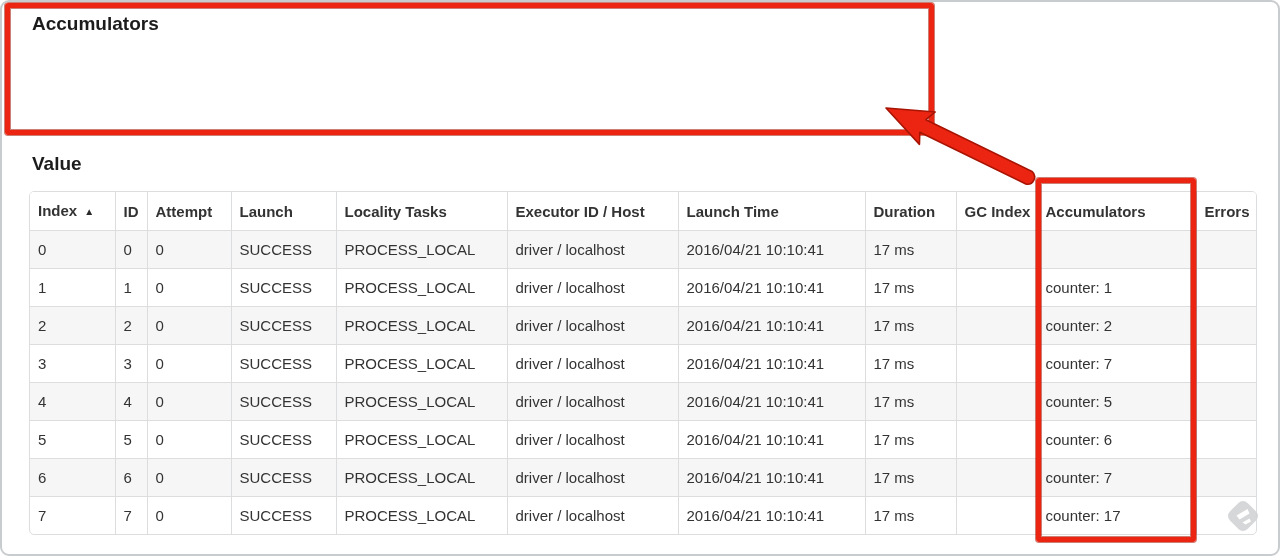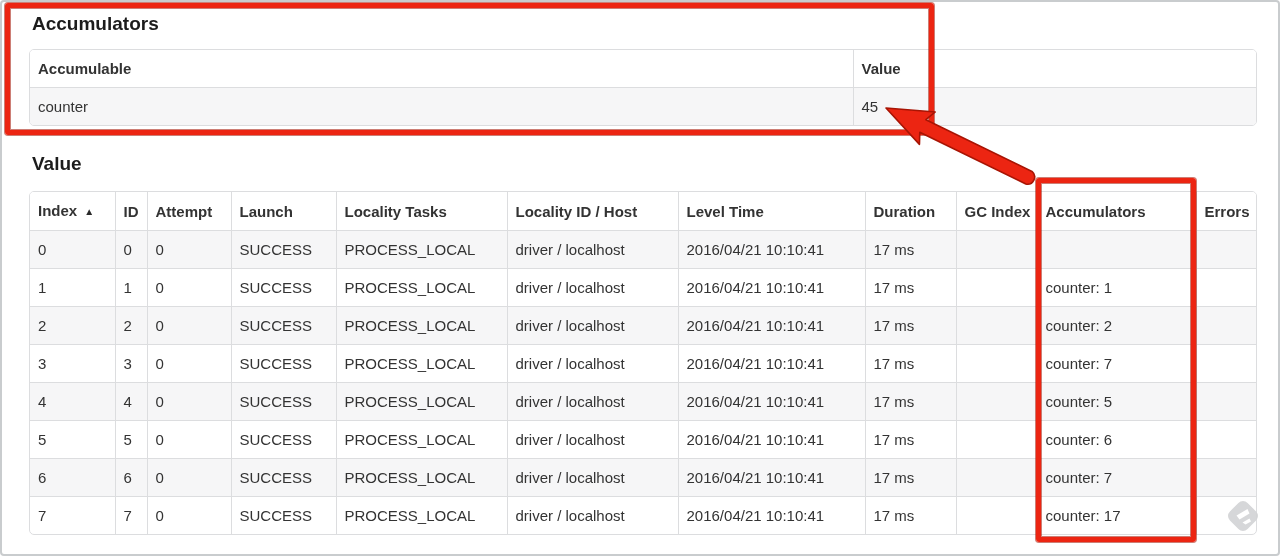--- a/index.html
+++ b/index.html
@@ -1,18 +1,18 @@
 <!DOCTYPE html>
 <html><head>
 <meta charset="utf-8">
 <style>
   html,body { margin:0; padding:0; background:#ffffff; }
   .screen {
     position:relative; width:1280px; height:556px; box-sizing:border-box;
-    background:#fff; border:2px solid #c9ccce; border-radius:4px; overflow:hidden;
+    background:#fff; border:2px solid #c9ccce; border-radius:9px; overflow:hidden;
     font-family:"Liberation Sans", sans-serif; color:#333;
   }
   .section-title {
     position:absolute; margin:0; font-size:19px; line-height:22px;
     font-weight:bold; color:#1c1c1c;
   }
   .acc-title   { left:30px; top:11px; }
   .tasks-title { left:30px; top:151px; }
 
   .tbl-wrap {
@@ -52,40 +52,20 @@
   .overlay { position:absolute; left:0; top:0; width:1280px; height:556px;
              z-index:25; pointer-events:none; }
 </style>
 </head>
 <body>
 
 <div class="screen">
 
   <h2 class="section-title acc-title">Accumulators</h2>
 
-  <div class="tbl-wrap acc-wrap">
-    <table>
-      <colgroup>
-          <col class="acc-c1">
-          <col>
-        </colgroup>
-      <thead>
-        <tr>
-          <th>Accumulable</th>
-          <th>Value</th>
-        </tr>
-      </thead>
-      <tbody>
-          <tr>
-            <td>counter</td>
-            <td>45</td>
-          </tr>
-        </tbody>
-    </table>
-  </div>
 
   <h2 class="section-title tasks-title">Value</h2>
 
   <div class="tbl-wrap tasks-wrap">
     <table>
       <colgroup>
         <col class="t-c1">
           <col class="t-c2">
           <col class="t-c3">
           <col class="t-c4">
@@ -99,22 +79,22 @@
       </colgroup>
       <thead>
         <tr>
           <th class="sortable">
             <span>Index</span><span class="sort-ic">▲</span>
           </th>
           <th class="sortable">ID</th>
           <th class="sortable">Attempt</th>
           <th class="sortable">Launch</th>
           <th class="sortable">Locality Tasks</th>
-          <th class="sortable">Locality ID / Host</th>
-          <th class="sortable">Level Time</th>
+          <th class="sortable">Executor ID / Host</th>
+          <th class="sortable">Launch Time</th>
           <th class="sortable">Duration</th>
           <th class="sortable">GC Index</th>
           <th class="sortable">Accumulators</th>
           <th class="sortable">Errors</th>
         </tr>
       </thead>
       <tbody>
           <tr>
             <td>0</td>
             <td>0</td>

